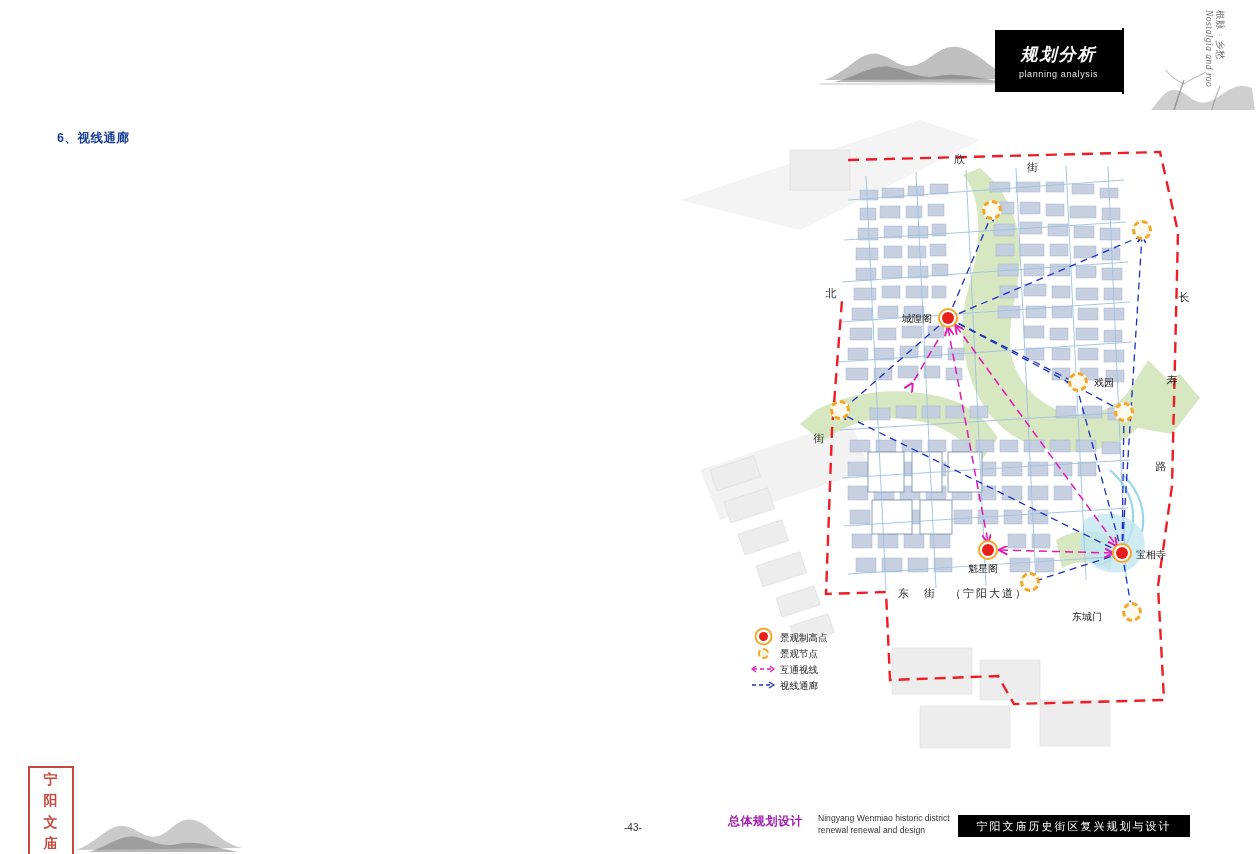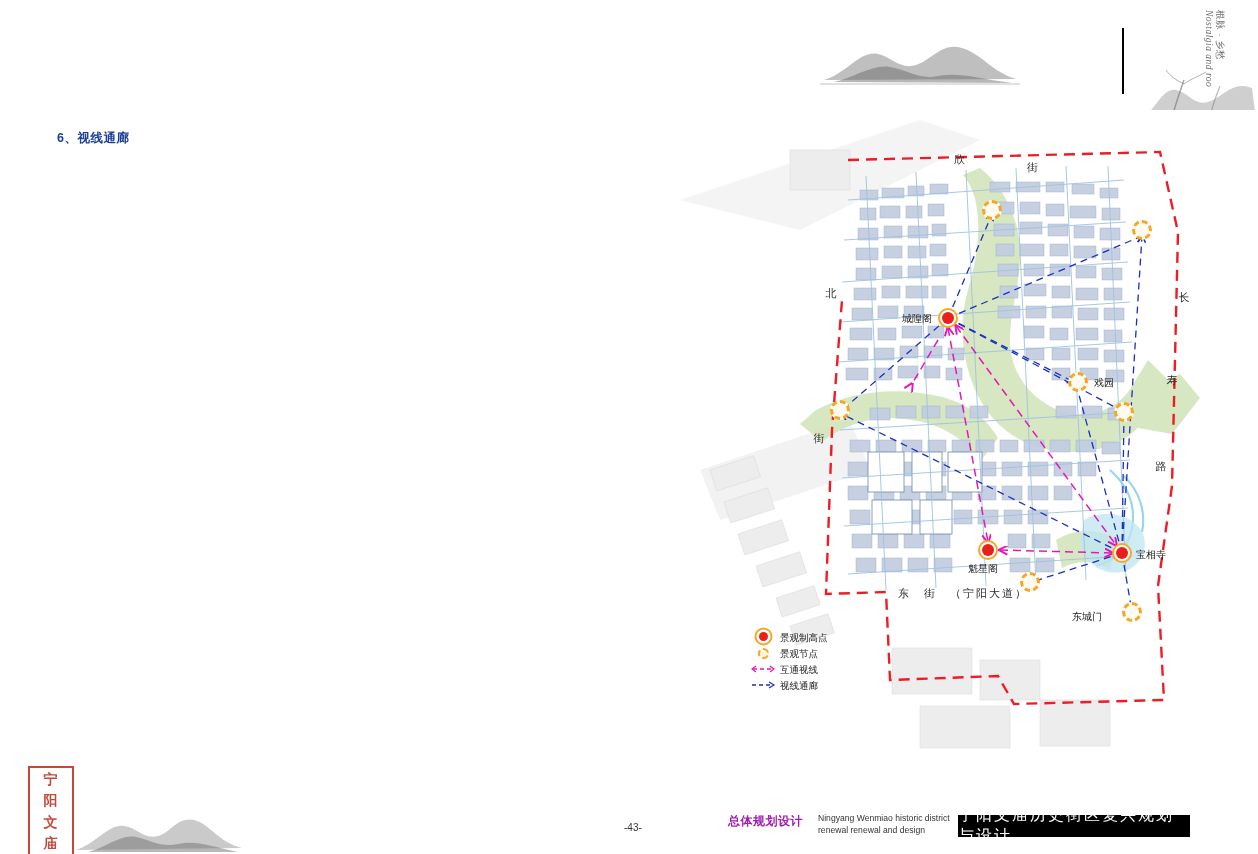--- a/index.html
+++ b/index.html
@@ -223,21 +223,21 @@
   #footer-bar {
     position: absolute;
     left: 958px; top: 815px;
     width: 232px; height: 22px;
     background: #000;
     color: #fff;
     display: flex;
     align-items: center;
     justify-content: center;
     font-family: "Liberation Serif", serif;
-    font-size: 16px;
+    font-size: 11px;
     letter-spacing: 2px;
   }
 
   .node-red {
     position: absolute;
     width: 12px; height: 12px;
     border-radius: 50%;
     background: #e8201b;
     box-shadow: 0 0 0 2px #fff, 0 0 0 4px #f5a623;
   }
@@ -274,20 +274,24 @@
 </div>
 
 <div id="right-panel">
 
   <svg id="header-ink" viewBox="0 0 200 54">
     <path d="M4,46 C26,40 40,16 58,20 C72,23 80,36 96,31 C112,26 122,8 142,14 C162,20 172,38 196,45 Z" fill="#7d7d7d" opacity="0.55"></path>
     <path d="M14,48 C34,44 52,30 70,33 C88,36 100,46 118,42 C138,38 156,44 192,49 Z" fill="#4f4f4f" opacity="0.45"></path>
     <path d="M0,50 L200,50" stroke="#a0a0a0" stroke-width="1" opacity="0.7"></path>
   </svg>
 
+  <div id="title-block">
+    <div id="title-cn">规划分析</div>
+    <div id="title-en">planning analysis</div>
+  </div>
   <div id="title-rule"></div>
 
   <div id="vertical-en">
     <span class="v1">根脉 · 乡愁</span>
     <span class="v2">Nostalgia and roo</span>
   </div>
 
   <svg id="ink-header-right" viewBox="0 0 126 60">
     <path d="M10,56 C24,48 30,26 44,28 C56,30 62,44 76,40 C92,35 100,18 120,26 L124,58 Z" fill="#888" opacity="0.5"></path>
     <path d="M40,56 C44,40 48,30 52,18" stroke="#5b5b5b" stroke-width="1.4" fill="none" opacity="0.7"></path>

